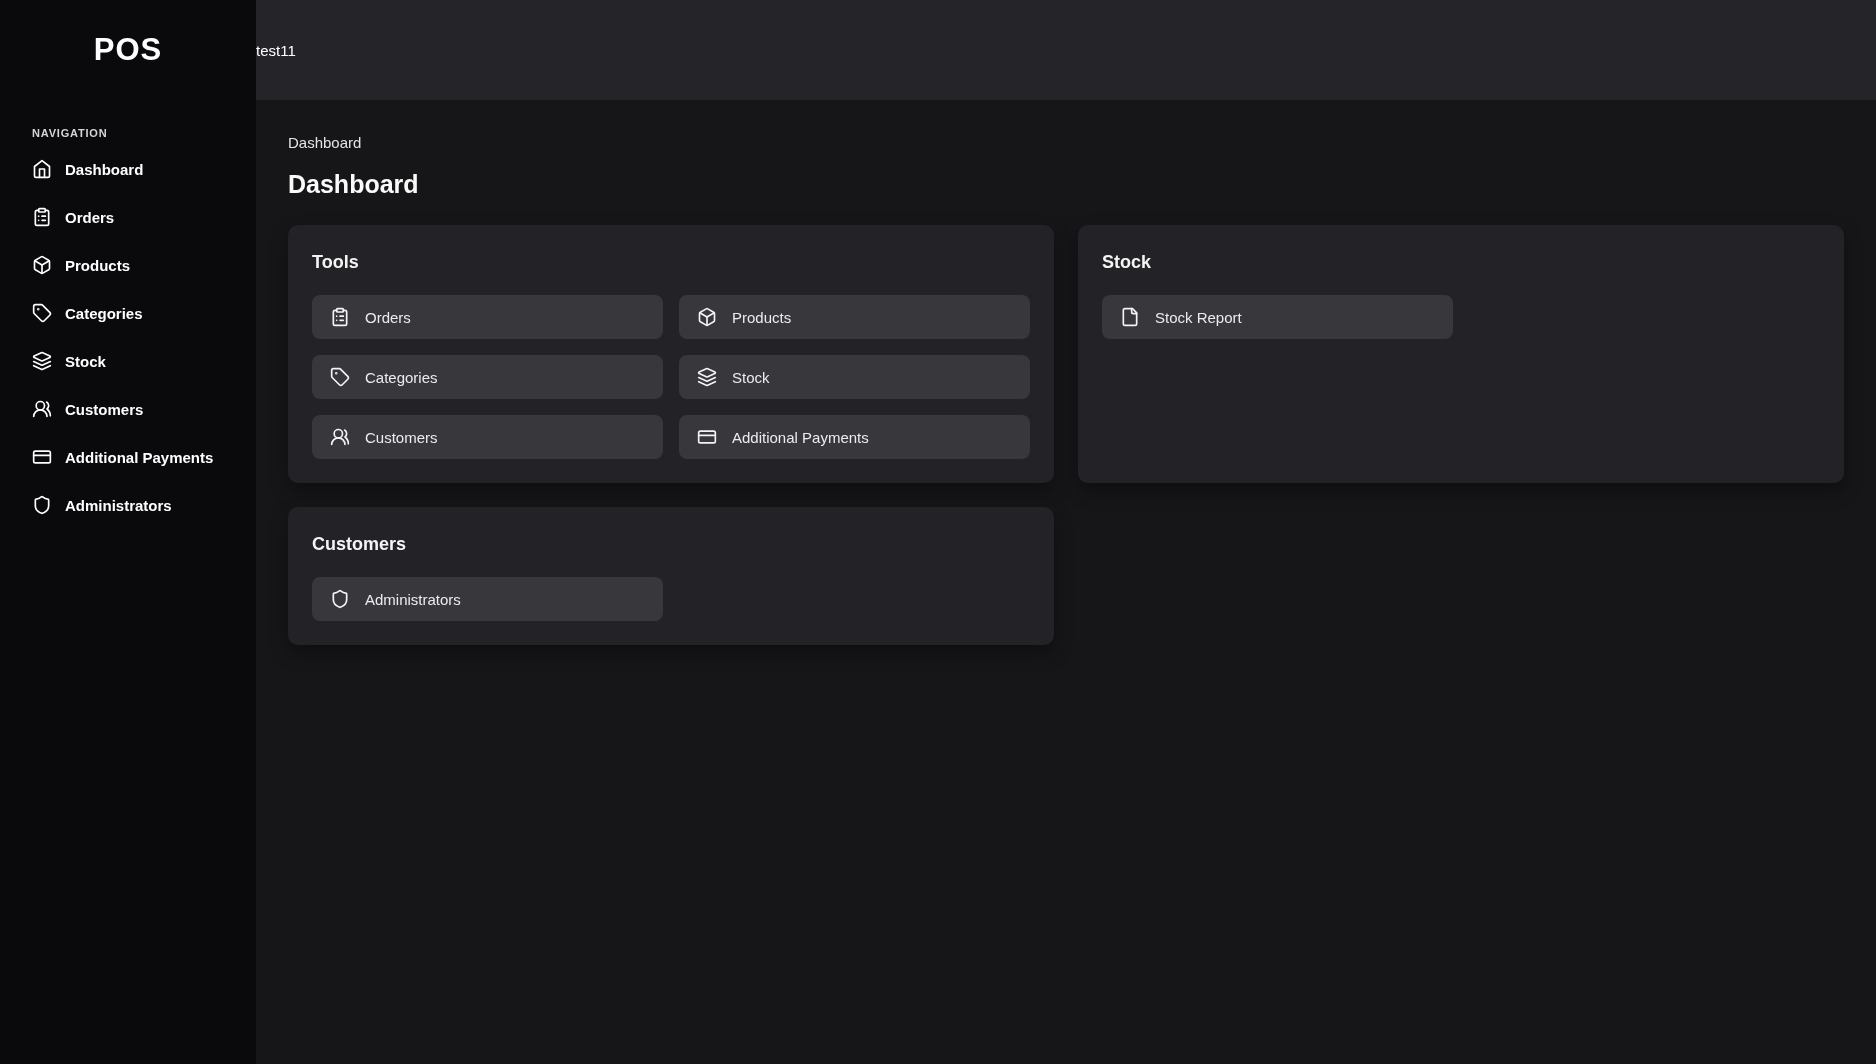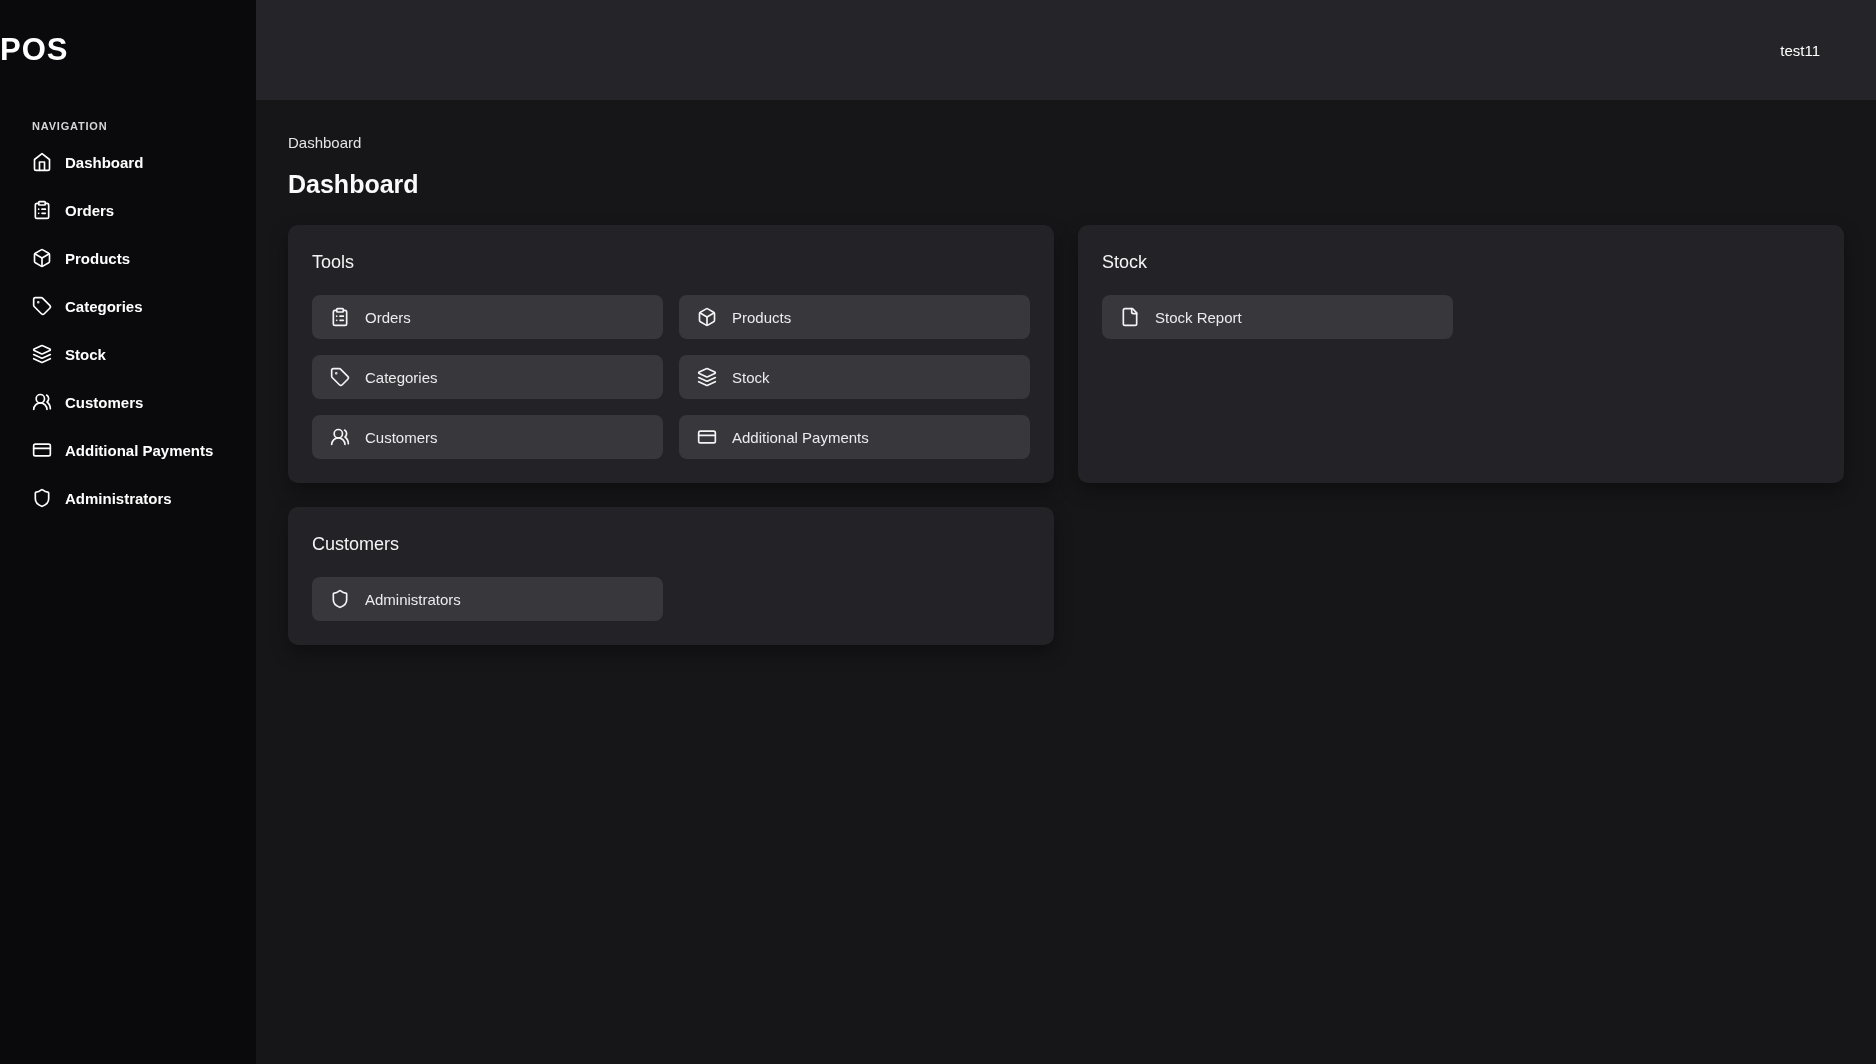--- a/index.html
+++ b/index.html
@@ -22,28 +22,28 @@
     grid-template-rows:100px 1fr;
   }
   
   .sidebar{
     grid-row:1 / span 2;
     background:var(--sidebar-bg);
     overflow:hidden;
   }
   .logo{
     padding:32px 0 34px;
-    text-align:left;
+    text-align:center;
     font-size:31px;
     font-weight:800;
     letter-spacing:1px;
     color:#ffffff;
   }
   .nav-section{
-    margin:18px 32px 6px;
+    margin:25px 32px 6px;
     font-size:11px;
     font-weight:700;
     letter-spacing:.8px;
     color:var(--text-secondary);
     text-transform:uppercase;
   }
   .nav-item{
     height:48px;
     display:flex;
     align-items:center;
@@ -55,21 +55,20 @@
     cursor:pointer;
     white-space:nowrap;
   }
   .icon{flex:0 0 auto;display:block;}
   .nav-item .icon{width:20px;height:20px;}
   
   .topbar{
     background:var(--topbar-bg);
     display:flex;
     align-items:center;
-    justify-content:flex-end;
     padding-right:56px;
   }
   .username{
     font-size:15px;
     font-weight:500;
     color:#ffffff;
     cursor:pointer;
   }
   
   .main{
@@ -100,21 +99,21 @@
   }
   .card{
     background:var(--card-bg);
     border-radius:10px;
     padding:24px;
     box-shadow:0 8px 18px rgba(0,0,0,.35);
   }
   .card.stretch{align-self:stretch;}
   .card-title{
     font-size:18px;
-    font-weight:400;
+    font-weight:700;
     line-height:26px;
     color:#f4f4f5;
   }
   .btn-grid{
     margin-top:20px;
     display:grid;
     grid-template-columns:1fr 1fr;
     gap:16px;
     align-content:start;
   }

